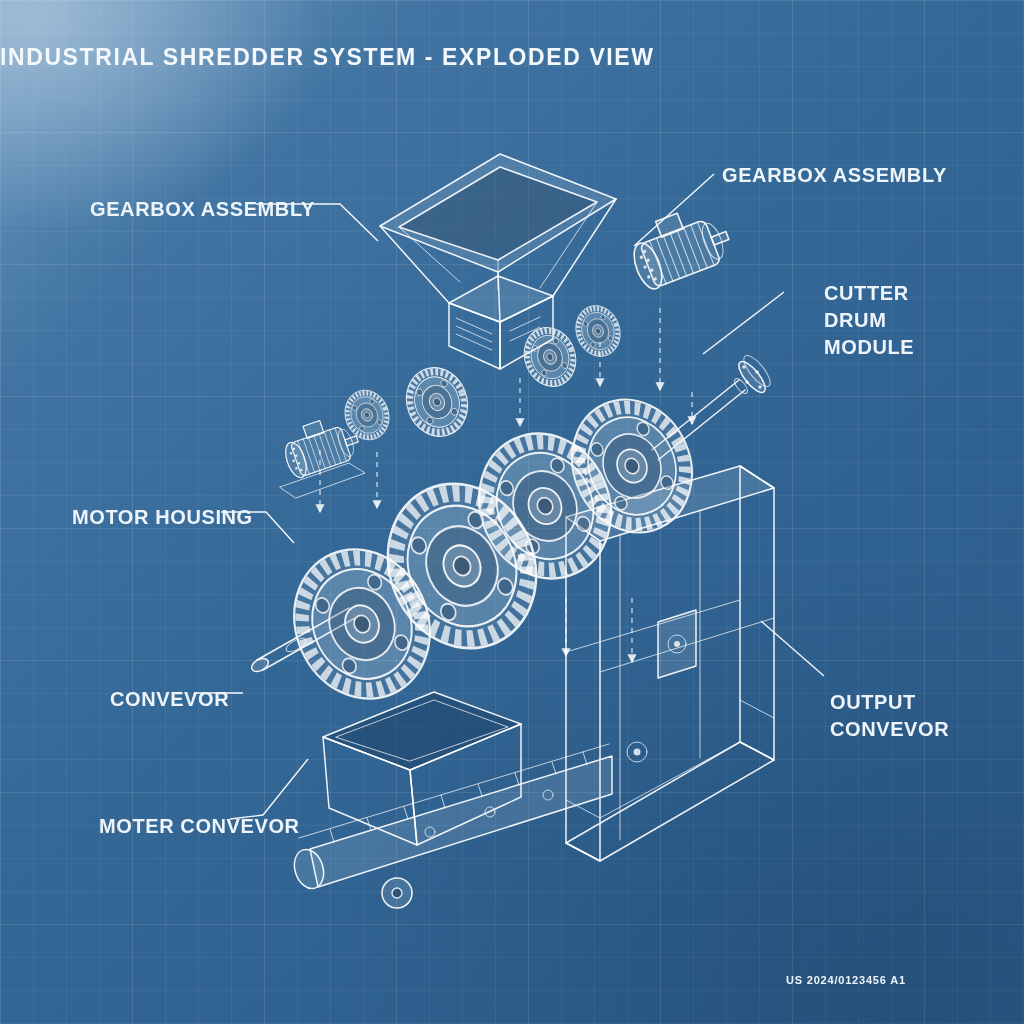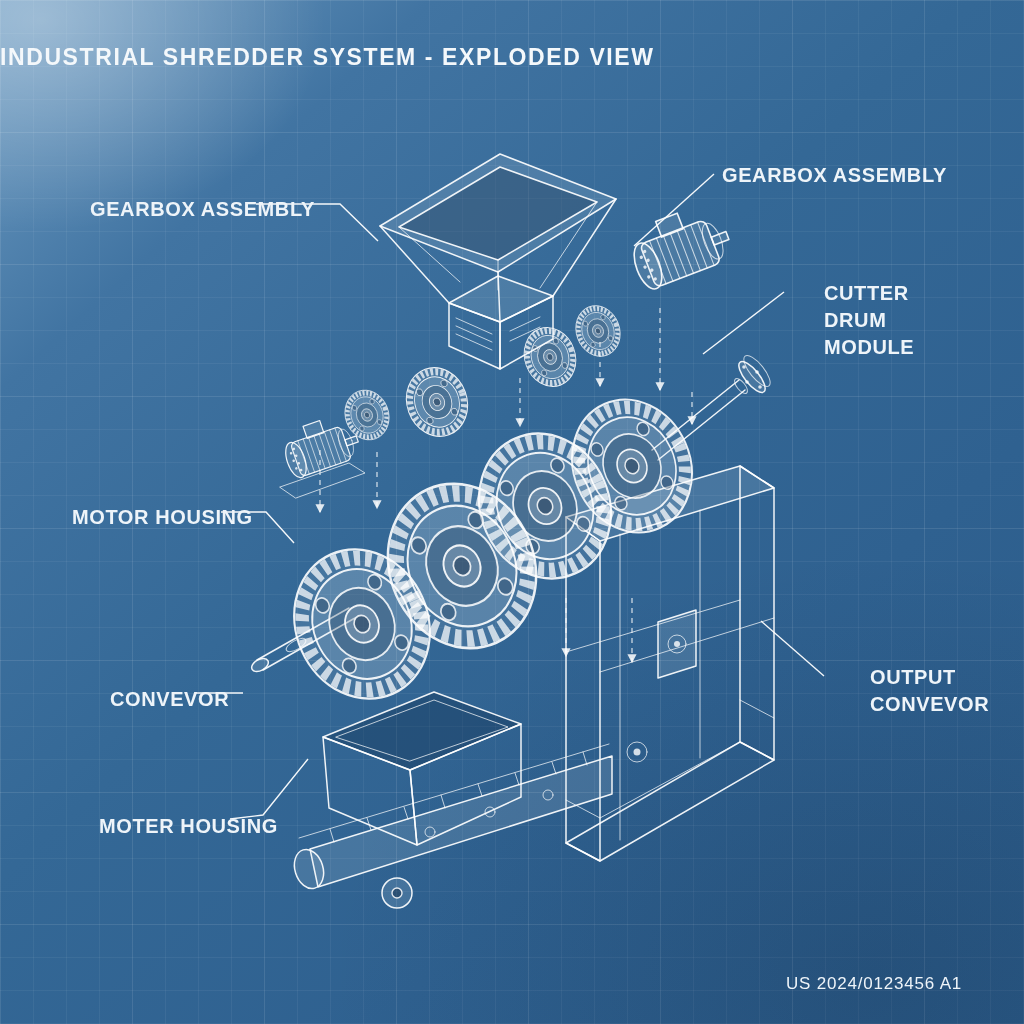--- a/index.html
+++ b/index.html
@@ -17,21 +17,21 @@
       linear-gradient(rgba(255,255,255,0.05) 1px,transparent 1px),
       linear-gradient(90deg,rgba(255,255,255,0.05) 1px,transparent 1px),
       linear-gradient(rgba(255,255,255,0.05) 1px,transparent 1px),
       linear-gradient(90deg,rgba(255,255,255,0.05) 1px,transparent 1px);
     background-size:132px 132px,132px 132px,33px 33px,33px 33px;}
   .title{position:absolute;top:44px;left:0;right:0;text-align:left;
     color:#f4f8fb;font-size:23px;font-weight:bold;letter-spacing:1.6px;}
   .lbl{position:absolute;color:#eef4f9;font-size:20px;font-weight:bold;
     letter-spacing:0.6px;line-height:1.35;}
   .patent{position:absolute;left:786px;top:974px;color:#eef4f9;
-    font-size:17px;font-weight:normal;letter-spacing:0.8px;}
+    font-size:11px;font-weight:bold;letter-spacing:0.8px;}
   svg.art{position:absolute;left:0;top:0;}
   .ln{fill:none;stroke:rgba(255,255,255,0.92);stroke-width:1.5;stroke-linejoin:round;stroke-linecap:round;}
   .lnt{fill:none;stroke:rgba(255,255,255,0.7);stroke-width:1;stroke-linejoin:round;stroke-linecap:round;}
   .fl{fill:rgba(226,238,248,0.13);}
   .fd{fill:rgba(9,37,66,0.30);}
   .leaders line,.leaders polyline{stroke:rgba(255,255,255,0.95);stroke-width:1.4;fill:none;}
   .arrows line{stroke:rgba(255,255,255,0.75);stroke-width:1.3;stroke-dasharray:5 5;}
   .gO{fill:rgba(224,238,250,0.10);stroke:rgba(255,255,255,0.9);stroke-width:2;}
   .gT{fill:none;stroke:rgba(255,255,255,0.72);stroke-width:12;stroke-dasharray:5.5 4.4;}
   .gF{fill:rgba(224,238,250,0.14);stroke:rgba(255,255,255,0.9);stroke-width:1.6;}
@@ -186,17 +186,17 @@
       <polyline points="230,819 263,815 308,759"></polyline>
       <line x1="824" y1="676" x2="761" y2="621"></line>
     </g>
   </svg>
 
   <div class="lbl" style="left:90px;top:196px;">GEARBOX ASSEMBLY</div>
   <div class="lbl" style="left:722px;top:162px;">GEARBOX ASSEMBLY</div>
   <div class="lbl" style="left:788px;top:280px;width:120px;margin-left:36px;">CUTTER DRUM MODULE</div>
   <div class="lbl" style="left:72px;top:504px;">MOTOR HOUSING</div>
   <div class="lbl" style="left:110px;top:686px;">CONVEVOR</div>
-  <div class="lbl" style="left:99px;top:813px;">MOTER HOUSING</div>
-  <div class="lbl" style="left:830px;top:664px;width:100px;margin-left:40px;">OUTPUT CONVEVOR</div>
+  <div class="lbl" style="left:99px;top:813px;">MOTER CONVEVOR</div>
+  <div class="lbl" style="left:830px;top:689px;width:100px;">OUTPUT CONVEVOR</div>
 
   <div class="patent">US 2024/0123456 A1</div>
 </div>
 
 </body></html>

